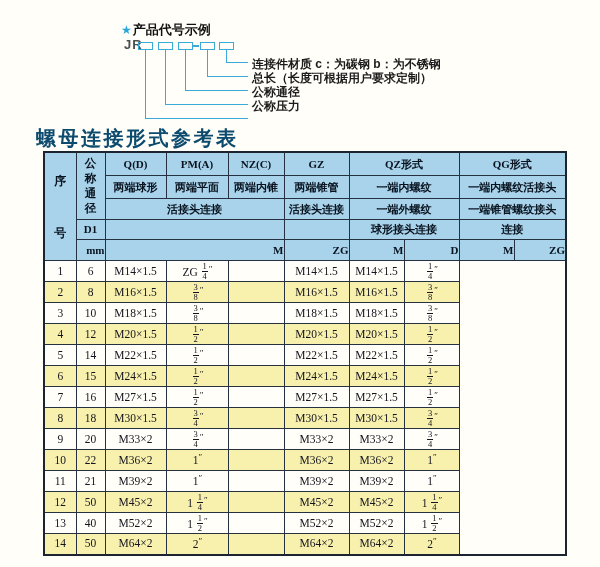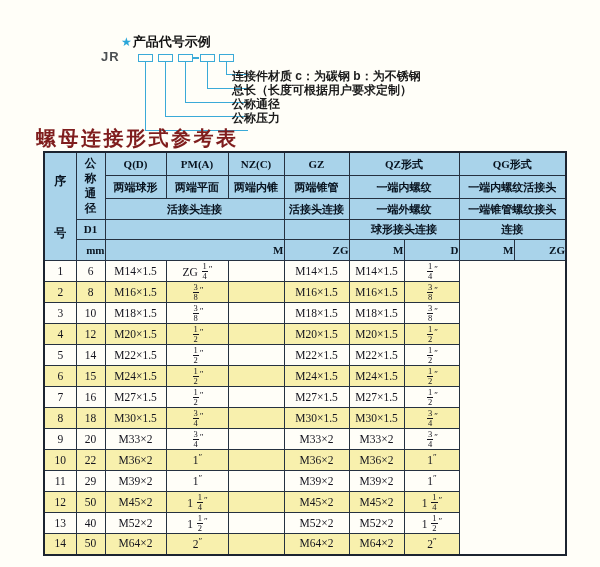--- a/index.html
+++ b/index.html
@@ -3,34 +3,34 @@
 <meta charset="utf-8">
 <style>
   html,body{margin:0;padding:0;}
   body{
     width:600px;height:567px;position:relative;overflow:hidden;
     background:#fffef8;
     font-family:"Liberation Sans","DejaVu Sans",sans-serif;
     color:#1a1a1a;
   }
   
-  .diagram{position:absolute;left:0;top:0;width:600px;height:130px;margin-top:12px;}
+  .diagram{position:absolute;left:0;top:0;width:600px;height:130px;}
   .diag-heading{position:absolute;left:121px;top:21px;font-size:13px;font-weight:bold;color:#111;}
   .diag-heading .star{color:#2aa6d9;margin-right:1px;font-size:12px;}
-  .jr{position:absolute;left:101px;top:37px;font-size:13px;font-weight:bold;color:#4b4f52;letter-spacing:1px;}
+  .jr{position:absolute;left:124px;top:37px;font-size:13px;font-weight:bold;color:#4b4f52;letter-spacing:1px;}
   .codebox{position:absolute;top:42px;width:13px;height:6px;border:1.6px solid #3aaad8;background:transparent;}
   .b1{left:138px;} .b2{left:158px;} .b3{left:178px;} .b4{left:200px;} .b5{left:219px;}
   .codedash{position:absolute;left:193px;top:45px;width:6px;height:1.6px;background:#3aaad8;}
   .cline{position:absolute;background:#3aaad8;}
-  .diag-label{position:absolute;left:232px;height:14px;font-size:12px;font-weight:600;color:#1c1c1c;white-space:nowrap;}
+  .diag-label{position:absolute;left:252px;height:14px;font-size:12px;font-weight:600;color:#1c1c1c;white-space:nowrap;}
   
   .sec-title{
     position:absolute;left:36px;top:125px;
     font-family:"DejaVu Serif","Liberation Serif",serif;
-    font-size:20px;font-weight:bold;color:#7f1d1d;letter-spacing:2.5px;white-space:nowrap;
+    font-size:20px;font-weight:bold;color:#0c4a6e;letter-spacing:2.5px;white-space:nowrap;
   }
   
   table.ref{
     position:absolute;left:43px;top:151px;width:522px;
     border-collapse:collapse;table-layout:fixed;
     border:2px solid #1c2430;
     font-family:"Liberation Serif","DejaVu Serif",serif;
   }
   table.ref th,table.ref td{
     border:1px solid #253140;padding:0;text-align:center;vertical-align:middle;
@@ -240,21 +240,21 @@
         <td>22</td>
         <td>M36×2</td>
         <td>1<span class="inch">″</span></td>
         <td></td>
         <td>M36×2</td>
         <td>M36×2</td>
         <td>1<span class="inch">″</span></td>
       </tr>
       <tr>
         <td>11</td>
-        <td>29</td>
+        <td>21</td>
         <td>M39×2</td>
         <td>1<span class="inch">″</span></td>
         <td></td>
         <td>M39×2</td>
         <td>M39×2</td>
         <td>1<span class="inch">″</span></td>
       </tr>
       <tr class="stripe">
         <td>12</td>
         <td>50</td>

